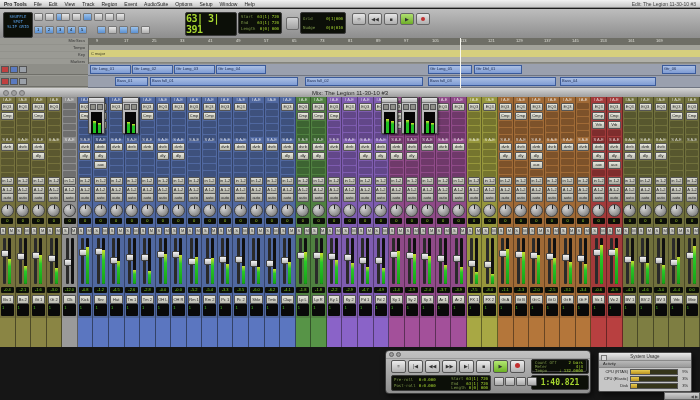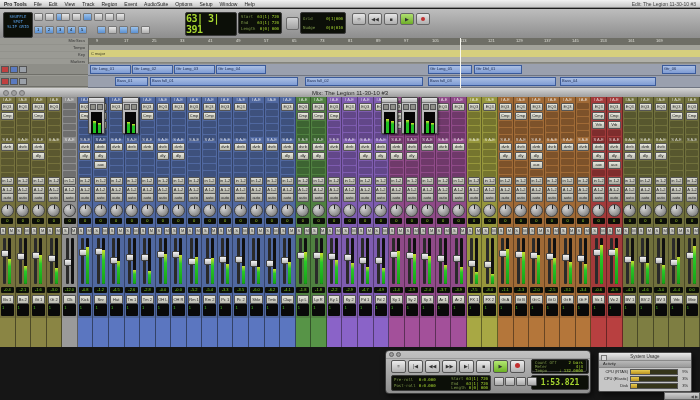--- a/index.html
+++ b/index.html
@@ -2516,21 +2516,21 @@
     <span class="tbtn">⌾</span>
     <span class="tbtn">|◀</span>
     <span class="tbtn">◀◀</span>
     <span class="tbtn">▶▶</span>
     <span class="tbtn">▶|</span>
     <span class="tbtn">■</span>
     <span class="tbtn play">▶</span>
     <span class="tbtn rec"><span></span></span>
   </div>
   <div class="lcd tr-lcd-main">63| 3| 391</div>
-  <div class="lcd tr-lcd-sub">1:53.821</div>
+  <div class="lcd tr-lcd-sub">1:40.821</div>
   <div class="lcd tr-lcd-left">
     <div class="col">
       <div class="r">
           <span class="lab">Pre-roll</span>
           <span>0:0.000</span>
         </div>
       <div class="r">
           <span class="lab">Post-roll</span>
           <span>0:0.000</span>
         </div>

